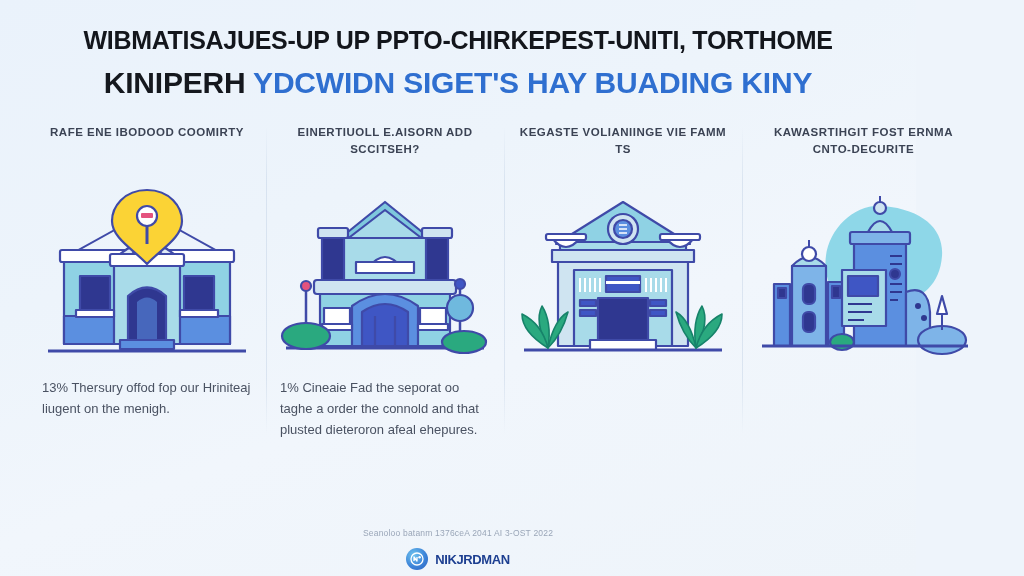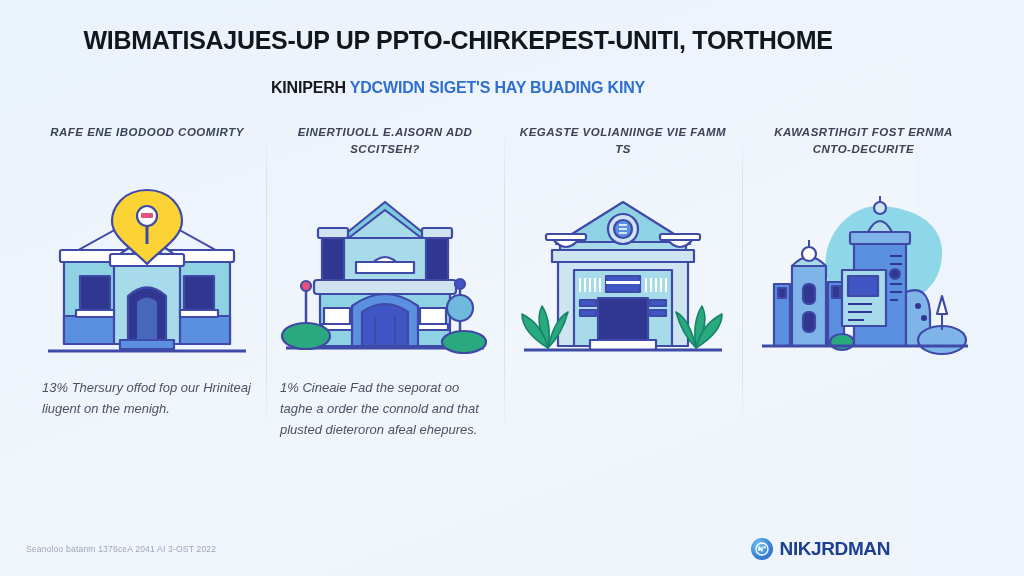--- a/index.html
+++ b/index.html
@@ -17,29 +17,29 @@
   }
 
   
   .header{padding:26px 50px 0;text-align:center;}
   .title{
     font-size:25px;font-weight:700;letter-spacing:-0.3px;
     color:#13161c;line-height:1.18;margin:0;
     white-space:nowrap;
   }
   .subtitle{
-    margin:23px 0 0;font-size:16px;font-weight:700;letter-spacing:-0.2px;
+    margin:9px 0 0;font-size:30px;font-weight:700;letter-spacing:-0.2px;
     line-height:1.18;color:#2f6fd0;white-space:nowrap;
   }
   .subtitle .lead{color:#15181e;}
 
   
   .columns{
     position:absolute;left:28px;right:20px;top:120px;
-    display:flex;align-items:stretch;font-style:italic;
+    display:flex;align-items:stretch;
   }
   .col{
     position:relative;flex:1 1 0;
     padding:0 14px;box-sizing:border-box;
     display:flex;flex-direction:column;
   }
   .col + .col::before{
     content:"";position:absolute;left:0;top:6px;bottom:6px;width:1px;
     background:linear-gradient(to bottom,rgba(120,150,190,0) 0%,rgba(120,150,190,.18) 18%,rgba(120,150,190,.18) 82%,rgba(120,150,190,0) 100%);
   }
@@ -58,32 +58,32 @@
   .col-body{
     margin-top:14px;
     font-size:13px;line-height:1.62;color:#4a5262;
     text-align:left;
   }
 
   
   .footer{
     position:absolute;left:0;right:0;bottom:0;height:48px;
     display:flex;align-items:center;justify-content:space-between;
-    padding:0 26px 6px;box-sizing:border-box;
+    padding:0 26px 6px;box-sizing:border-box;flex-direction:column;
   }
   .source{font-size:8.5px;color:#9aa6b8;letter-spacing:.2px;}
   .brand{display:flex;align-items:center;gap:7px;}
   .brand-mark{
     width:22px;height:22px;border-radius:50%;
     background:radial-gradient(circle at 35% 32%,#6fc4ef 0%,#3d84d8 55%,#2a5fbf 100%);
     display:flex;align-items:center;justify-content:center;
     flex:0 0 auto;
   }
   .brand-name{
-    font-size:19px;font-weight:700;letter-spacing:-0.4px;color:#1d3f91;text-align:center;
+    font-size:13px;font-weight:700;letter-spacing:-0.4px;color:#1d3f91;text-align:center;
   }
 </style>
 </head>
 <body>
 
 <div class="page">
 
   <div class="header">
     <h1 class="title">WIBMATISAJUES-UP UP PPTO-CHIRKEPEST-UNITI, TORTHOME</h1>
     <h2 class="subtitle"><span class="lead">KINIPERH </span><span>YDCWIDN SIGET'S HAY BUADING KINY</span></h2>

